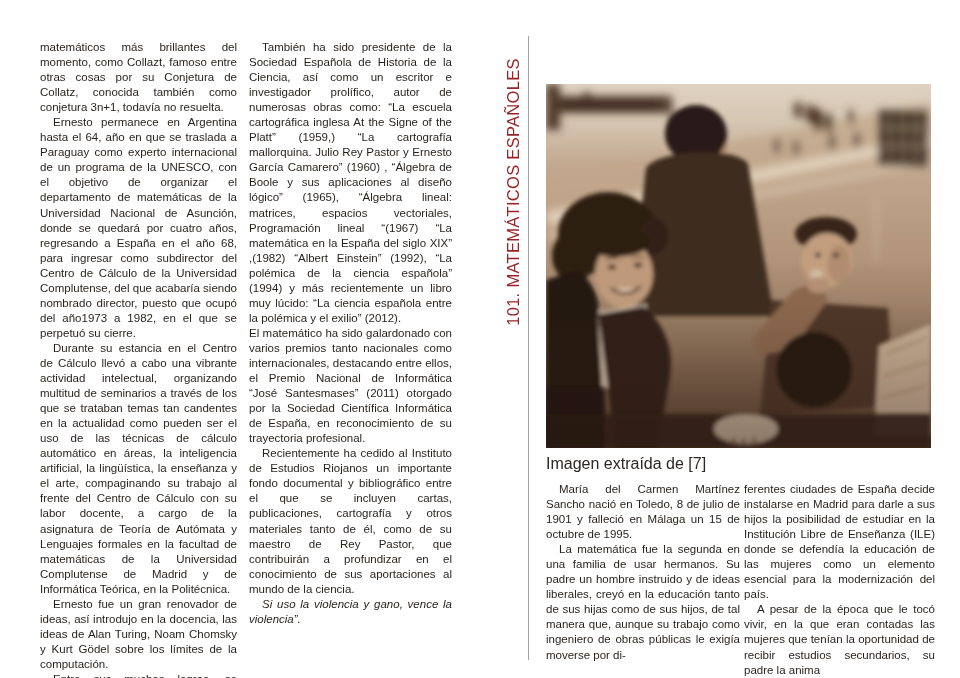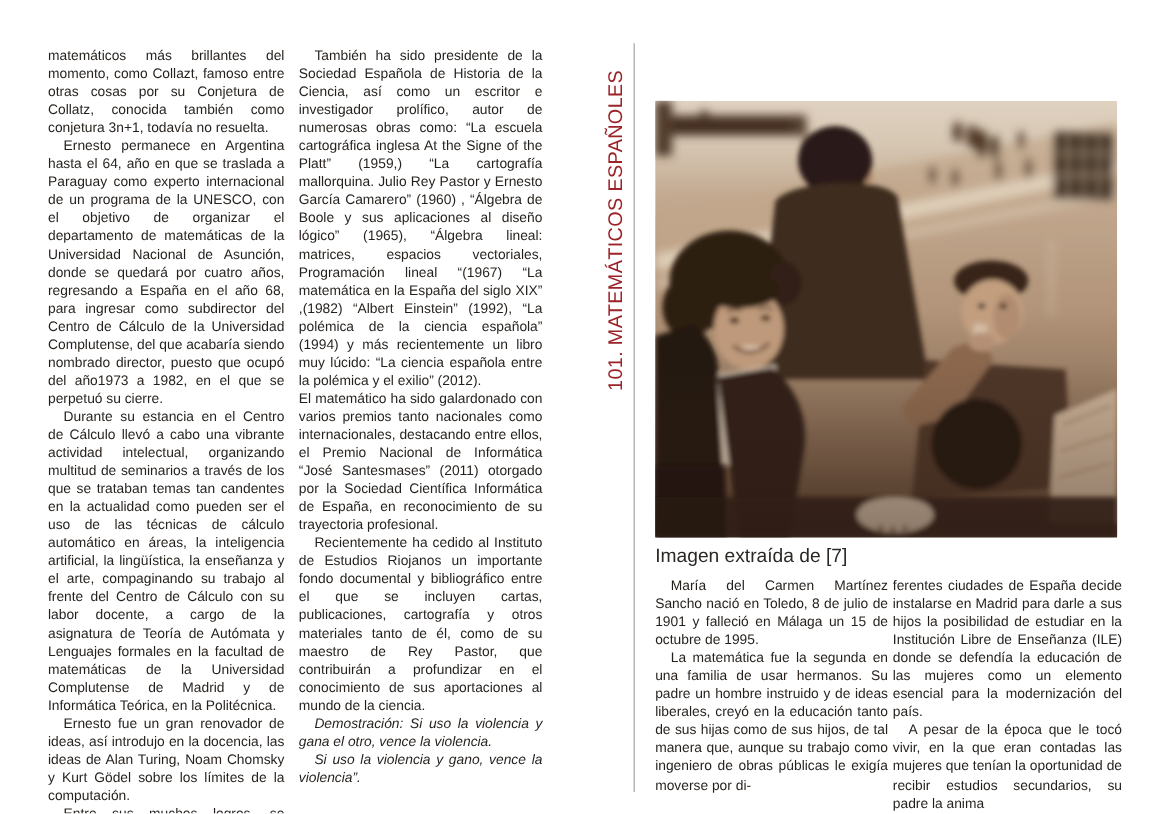--- a/index.html
+++ b/index.html
@@ -41,21 +41,20 @@
       <p class="para">matemáticos más brillantes del momento, como Collazt, famoso entre otras cosas por su Conjetura de Collatz, conocida también como conjetura 3n+1, todavía no resuelta.</p>
       <p class="para indent">Ernesto permanece en Argentina hasta el 64, año en que se traslada a Paraguay como experto internacional de un programa de la UNESCO, con el objetivo de organizar el departamento de matemáticas de la Universidad Nacional de Asunción, donde se quedará por cuatro años, regresando a España en el año 68, para ingresar como subdirector del Centro de Cálculo de la Universidad Complutense, del que acabaría siendo nombrado director, puesto que ocupó del año1973 a 1982, en el que se perpetuó su cierre.</p>
       <p class="para indent">Durante su estancia en el Centro de Cálculo llevó a cabo una vibrante actividad intelectual, organizando multitud de seminarios a través de los que se trataban temas tan candentes en la actualidad como pueden ser el uso de las técnicas de cálculo automático en áreas, la inteligencia artificial, la lingüística, la enseñanza y el arte, compaginando su trabajo al frente del Centro de Cálculo con su labor docente, a cargo de la asignatura de Teoría de Autómata y Lenguajes formales en la facultad de matemáticas de la Universidad Complutense de Madrid y de Informática Teórica, en la Politécnica.</p>
       <p class="para indent">Ernesto fue un gran renovador de ideas, así introdujo en la docencia, las ideas de Alan Turing, Noam Chomsky y Kurt Gödel sobre los límites de la computación.</p>
       <p class="para indent">Entre sus muchos logros, se cuentan; el primer sistema de automatización de la Biblioteca Nacional, de referencia mundial, así como el desarrollo de la biblioteca digital del Ateneo de Madrid, además de ser uno de los precursores de la entrada del software libre en España.</p>
     </div>
   <div id="colL2" class="col">
       <p class="para indent">También ha sido presidente de la Sociedad Española de Historia de la Ciencia, así como un escritor e investigador prolífico, autor de numerosas obras como: “La escuela cartográfica inglesa At the Signe of the Platt” (1959,) “La cartografía mallorquina. Julio Rey Pastor y Ernesto García Camarero” (1960) , “Álgebra de Boole y sus aplicaciones al diseño lógico” (1965), “Álgebra lineal: matrices, espacios vectoriales, Programación lineal “(1967) “La matemática en la España del siglo XIX” ,(1982) “Albert Einstein” (1992), “La polémica de la ciencia española” (1994) y más recientemente un libro muy lúcido: “La ciencia española entre la polémica y el exilio” (2012).</p>
       <p class="para">El matemático ha sido galardonado con varios premios tanto nacionales como internacionales, destacando entre ellos, el Premio Nacional de Informática “José Santesmases” (2011) otorgado por la Sociedad Científica Informática de España, en reconocimiento de su trayectoria profesional.</p>
       <p class="para indent">Recientemente ha cedido al Instituto de Estudios Riojanos un importante fondo documental y bibliográfico entre el que se incluyen cartas, publicaciones, cartografía y otros materiales tanto de él, como de su maestro de Rey Pastor, que contribuirán a profundizar en el conocimiento de sus aportaciones al mundo de la ciencia.</p>
-      <p class="para indent italic">Demostración: Si uso la violencia y gana el otro, vence la violencia.</p>
       <p class="para indent italic">Si uso la violencia y gano, vence la violencia”.</p>
     </div>
 
   <div id="vertical-title">101. MATEMÁTICOS ESPAÑOLES</div>
   <div id="vrule"></div>
 
 
   <div id="photo-frame">
     <svg width="385" height="364" viewBox="0 0 385 364" xmlns="http://www.w3.org/2000/svg">
       <defs>

